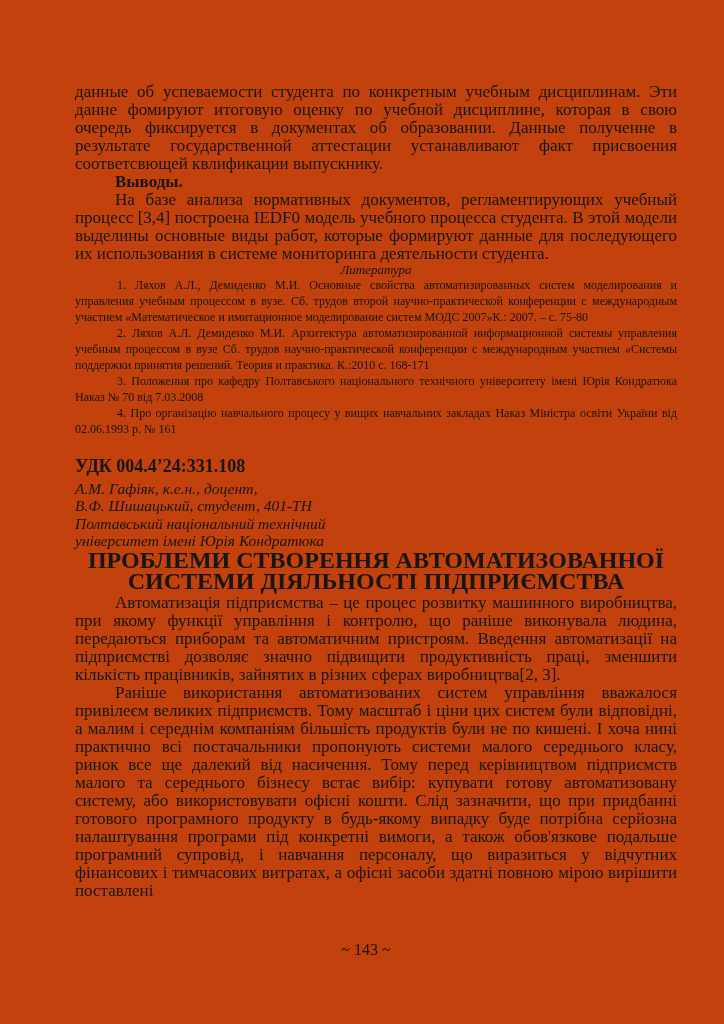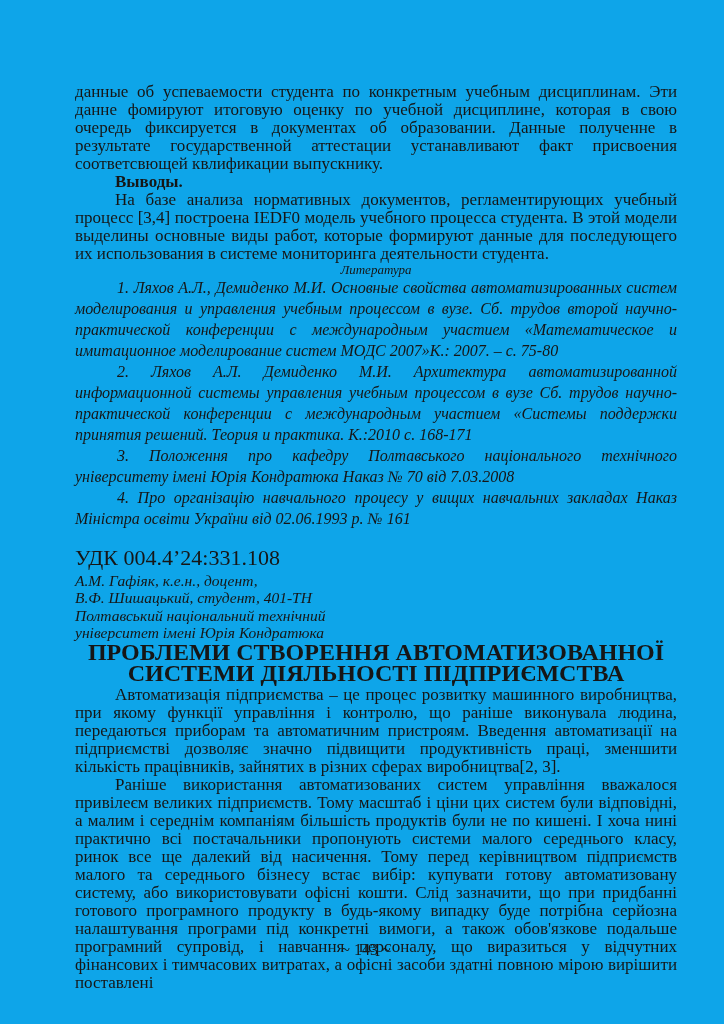--- a/index.html
+++ b/index.html
@@ -4,21 +4,21 @@
 <style>
   html, body {
     margin: 0;
     padding: 0;
     background: #ffffff;
   }
   .page {
     position: relative;
     width: 724px;
     height: 1024px;
-    background: #0ea5e9;
+    background: #c2410c;
     color: #161616;
     font-family: "Liberation Serif", "DejaVu Serif", serif;
     box-sizing: border-box;
     padding: 83px 47px 0 75px;
     overflow: hidden;
   }
   
   .body {
     margin: 0;
     font-size: 17px;
@@ -31,32 +31,31 @@
   
   .lit-heading {
     margin: 0;
     font-size: 13px;
     line-height: 13.8px;
     font-style: italic;
     text-align: center;
   }
   .ref {
     margin: 0;
-    font-size: 16px;
-    line-height: 21px;
-    font-style: italic;
+    font-size: 12px;
+    line-height: 16px;
     text-align: justify;
     text-indent: 42px;
   }
   
   .udc {
     margin-top: 20px;
-    font-size: 22px;
+    font-size: 18px;
     line-height: 18px;
-    font-weight: normal;
+    font-weight: bold;
   }
   
   .authors-wrap {
     margin-top: 5px;
     display: flex;
   }
   .authors {
     font-size: 15.5px;
     line-height: 17.5px;
     font-style: italic;

